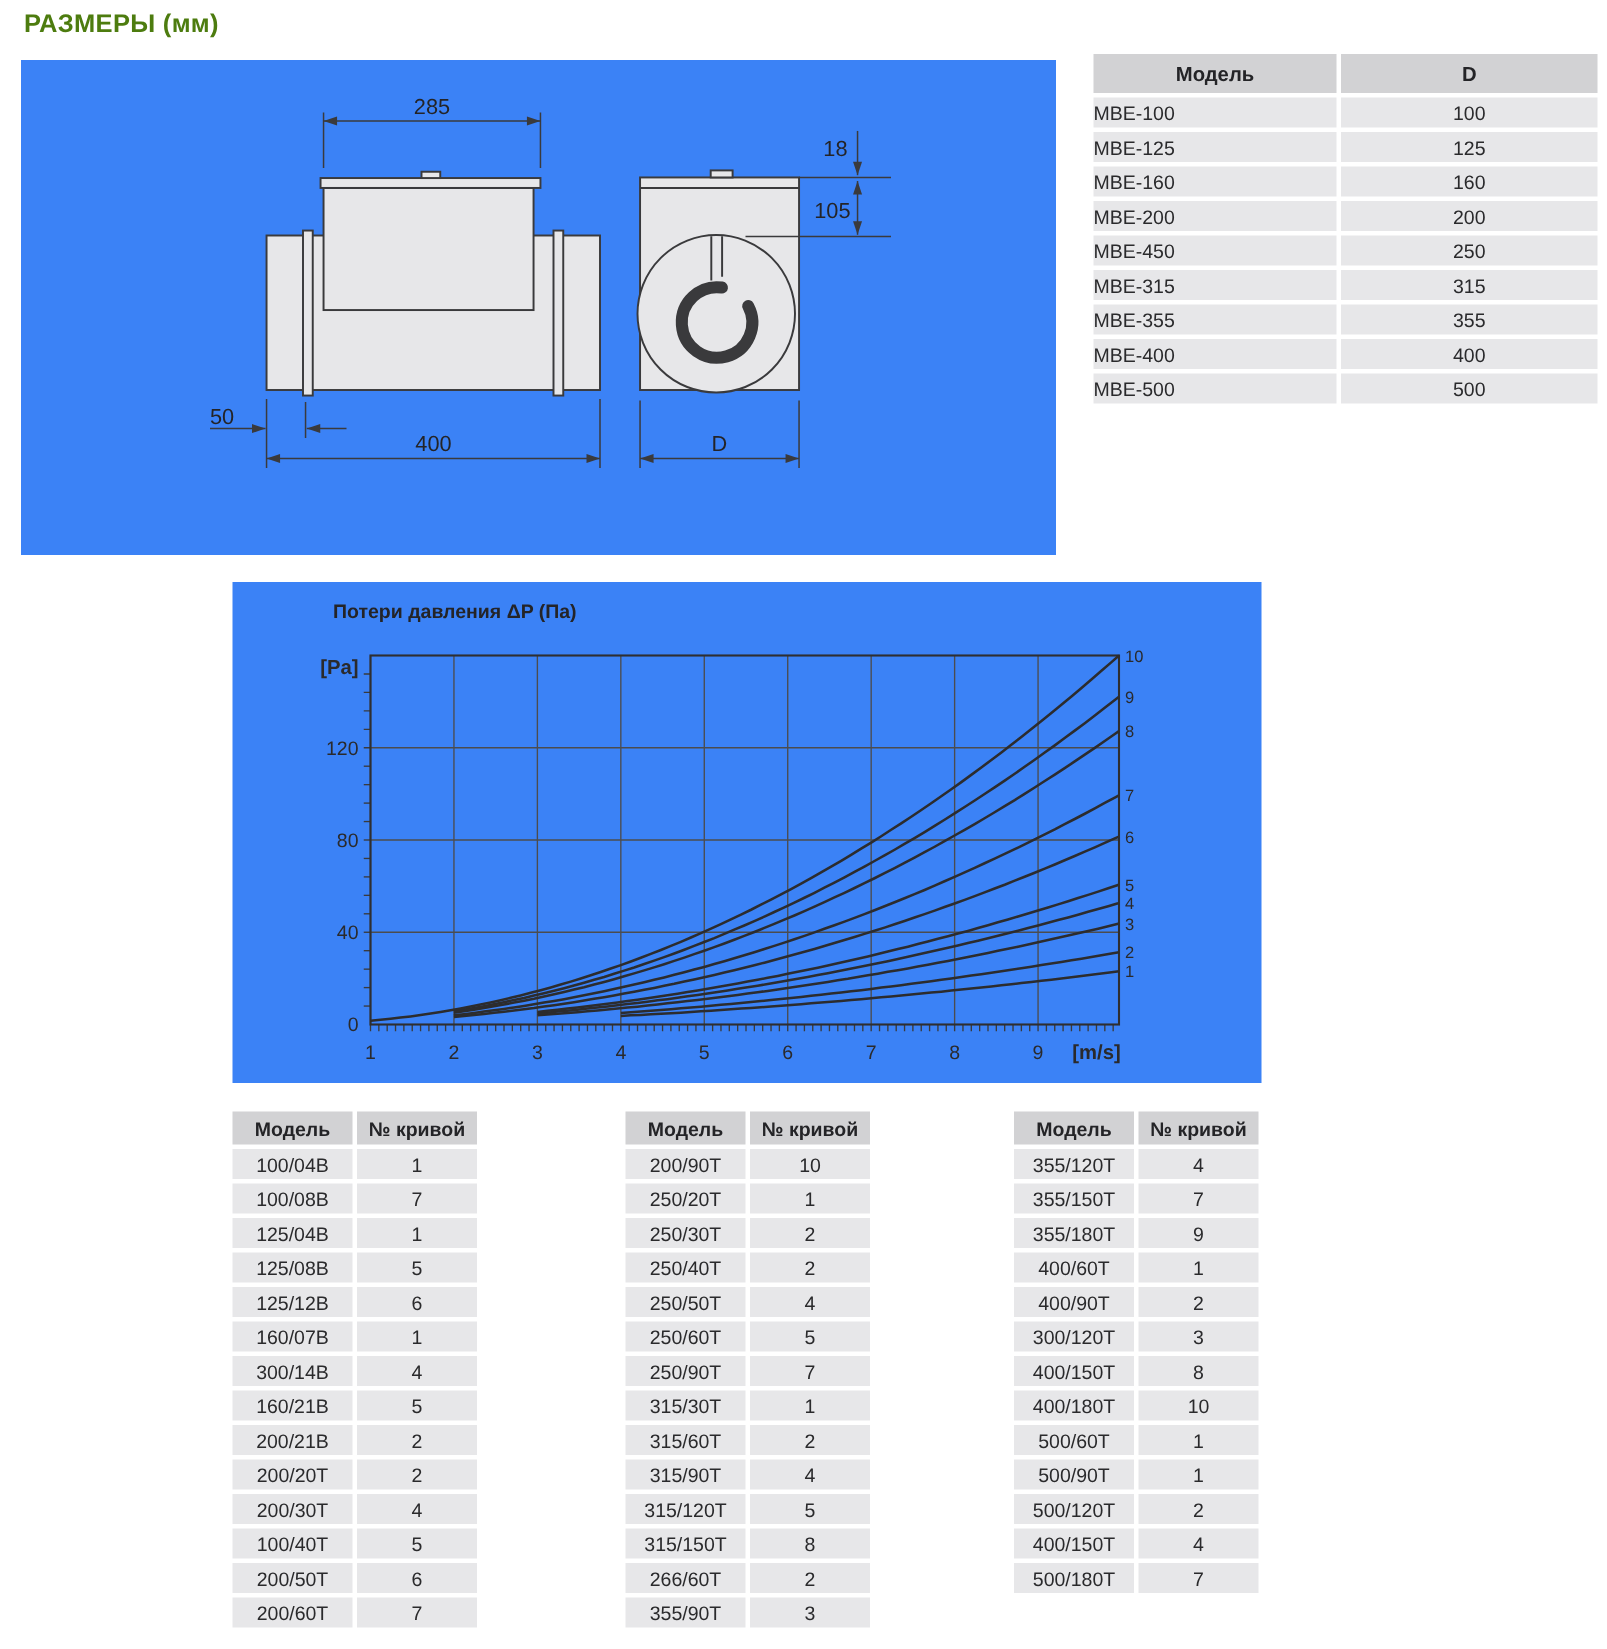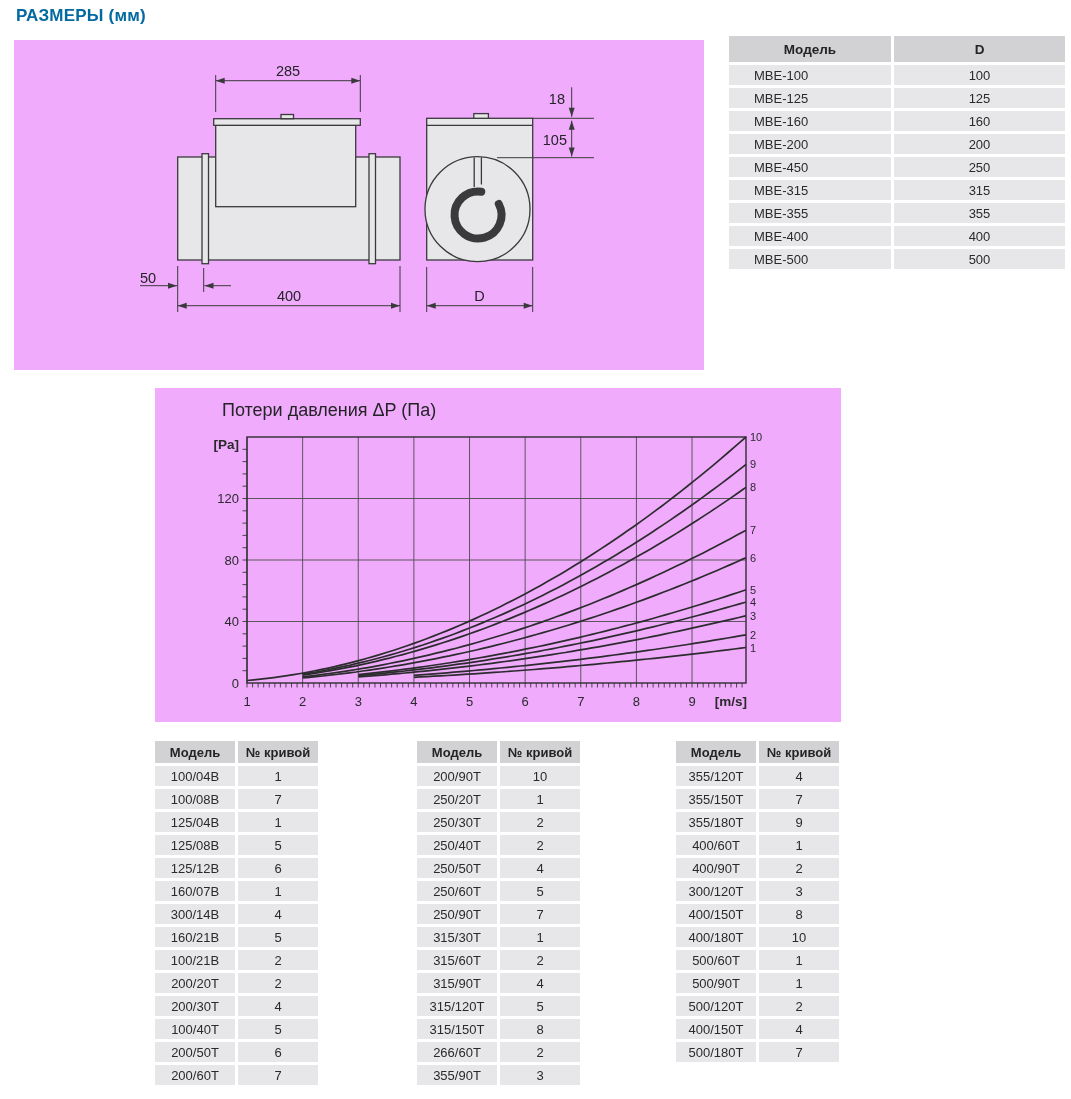--- a/index.html
+++ b/index.html
@@ -1,23 +1,23 @@
 <!DOCTYPE html>
 <html><head>
 <meta charset="utf-8">
 <style>
   html,body{margin:0;padding:0;background:#fff;}
   .page{position:relative;width:1071px;height:1099px;background:#ffffff;
         font-family:"Liberation Sans",sans-serif;color:#2a2a2c;overflow:hidden;}
   .page-title{position:absolute;left:16px;top:6px;font-size:17px;font-weight:bold;
-              letter-spacing:.2px;color:#0369a1;}
-  .panel{position:absolute;background:#f0abfc;}
+              letter-spacing:.2px;color:#4d7c0f;}
+  .panel{position:absolute;background:#3b82f6;}
   .drawing-panel{left:14px;top:40px;width:690px;height:330px;}
   .chart-panel{left:155px;top:388px;width:686px;height:334px;}
-  .chart-title{position:absolute;left:67px;top:12px;font-size:18px;font-weight:normal;color:#242427;}
+  .chart-title{position:absolute;left:67px;top:12px;font-size:13px;font-weight:bold;color:#242427;}
   svg text{font-family:"Liberation Sans",sans-serif;}
   
   .fl{fill:#e7e7e9;stroke:#3a3a3c;stroke-width:1.3px;}
   .ln{fill:none;stroke:#3a3a3c;stroke-width:1.3px;}
   .dim{fill:none;stroke:#3a3a3c;stroke-width:1px;}
   .coil{fill:none;stroke:#3a3a3c;stroke-width:8px;stroke-linecap:round;}
   .dtxt{font-size:14.5px;fill:#242427;}
   .mid{text-anchor:middle;} .end{text-anchor:end;}
   
   .grid{stroke:#4c4c4e;stroke-width:0.9px;}
@@ -31,21 +31,21 @@
   .gtable{position:absolute;display:grid;gap:3px;}
   .t-model-d{left:729px;top:36px;width:336px;grid-template-columns:162px 171px;}
   .t-curve{width:163px;grid-template-columns:80px 80px;}
   .t-c1{left:155px;top:741px;} .t-c2{left:417px;top:741px;} .t-c3{left:676px;top:741px;}
   .hcell{background:#d2d2d4;font-weight:bold;font-size:13.5px;display:flex;
          align-items:center;justify-content:center;color:#242427;text-align:right;}
   .t-model-d .hcell{height:26px;}
   .t-curve .hcell{height:22px;font-size:13px;}
   .cell{background:#e7e7e9;height:20px;font-size:13px;display:flex;align-items:center;
         justify-content:center;color:#2a2a2c;}
-  .cell.left{justify-content:flex-start;padding-left:25px;box-sizing:border-box;}
+  .cell.left{justify-content:flex-start;padding-left:0;box-sizing:border-box;}
 </style>
 </head>
 <body>
 
 <div class="page">
 
   <div class="page-title">РАЗМЕРЫ (мм)</div>
 
   <div class="panel drawing-panel">
     <svg width="690" height="330" viewBox="0 0 690 330">
@@ -298,21 +298,21 @@
       <div class="cell">125/08В</div>
       <div class="cell">5</div>
       <div class="cell">125/12В</div>
       <div class="cell">6</div>
       <div class="cell">160/07В</div>
       <div class="cell">1</div>
       <div class="cell">300/14В</div>
       <div class="cell">4</div>
       <div class="cell">160/21В</div>
       <div class="cell">5</div>
-      <div class="cell">100/21В</div>
+      <div class="cell">200/21В</div>
       <div class="cell">2</div>
       <div class="cell">200/20Т</div>
       <div class="cell">2</div>
       <div class="cell">200/30Т</div>
       <div class="cell">4</div>
       <div class="cell">100/40Т</div>
       <div class="cell">5</div>
       <div class="cell">200/50Т</div>
       <div class="cell">6</div>
       <div class="cell">200/60Т</div>

